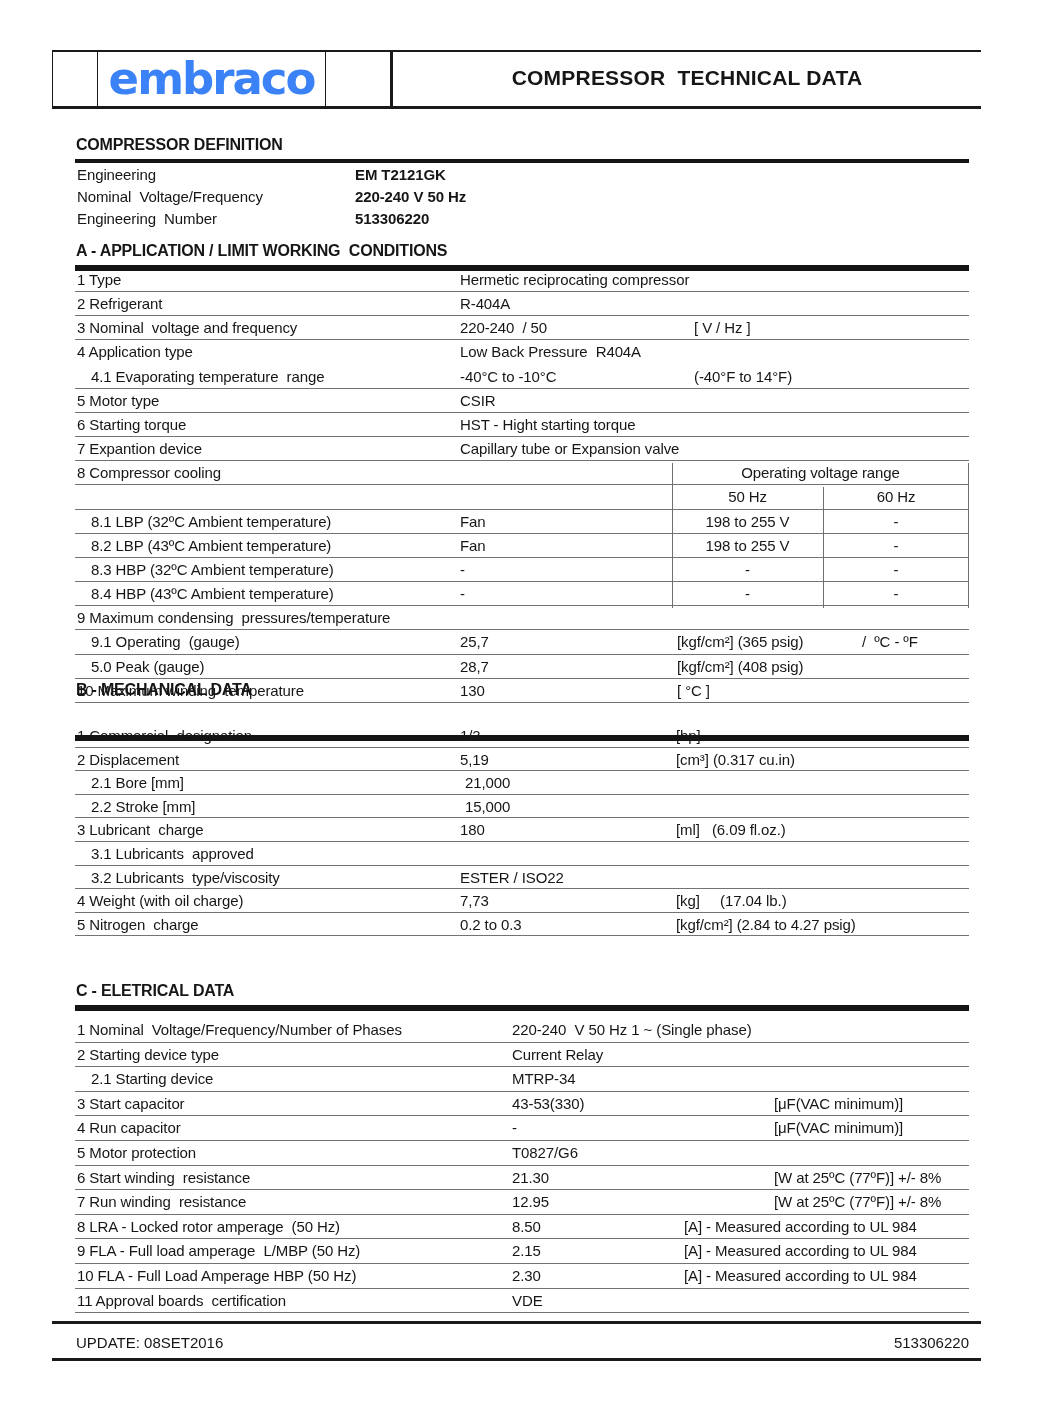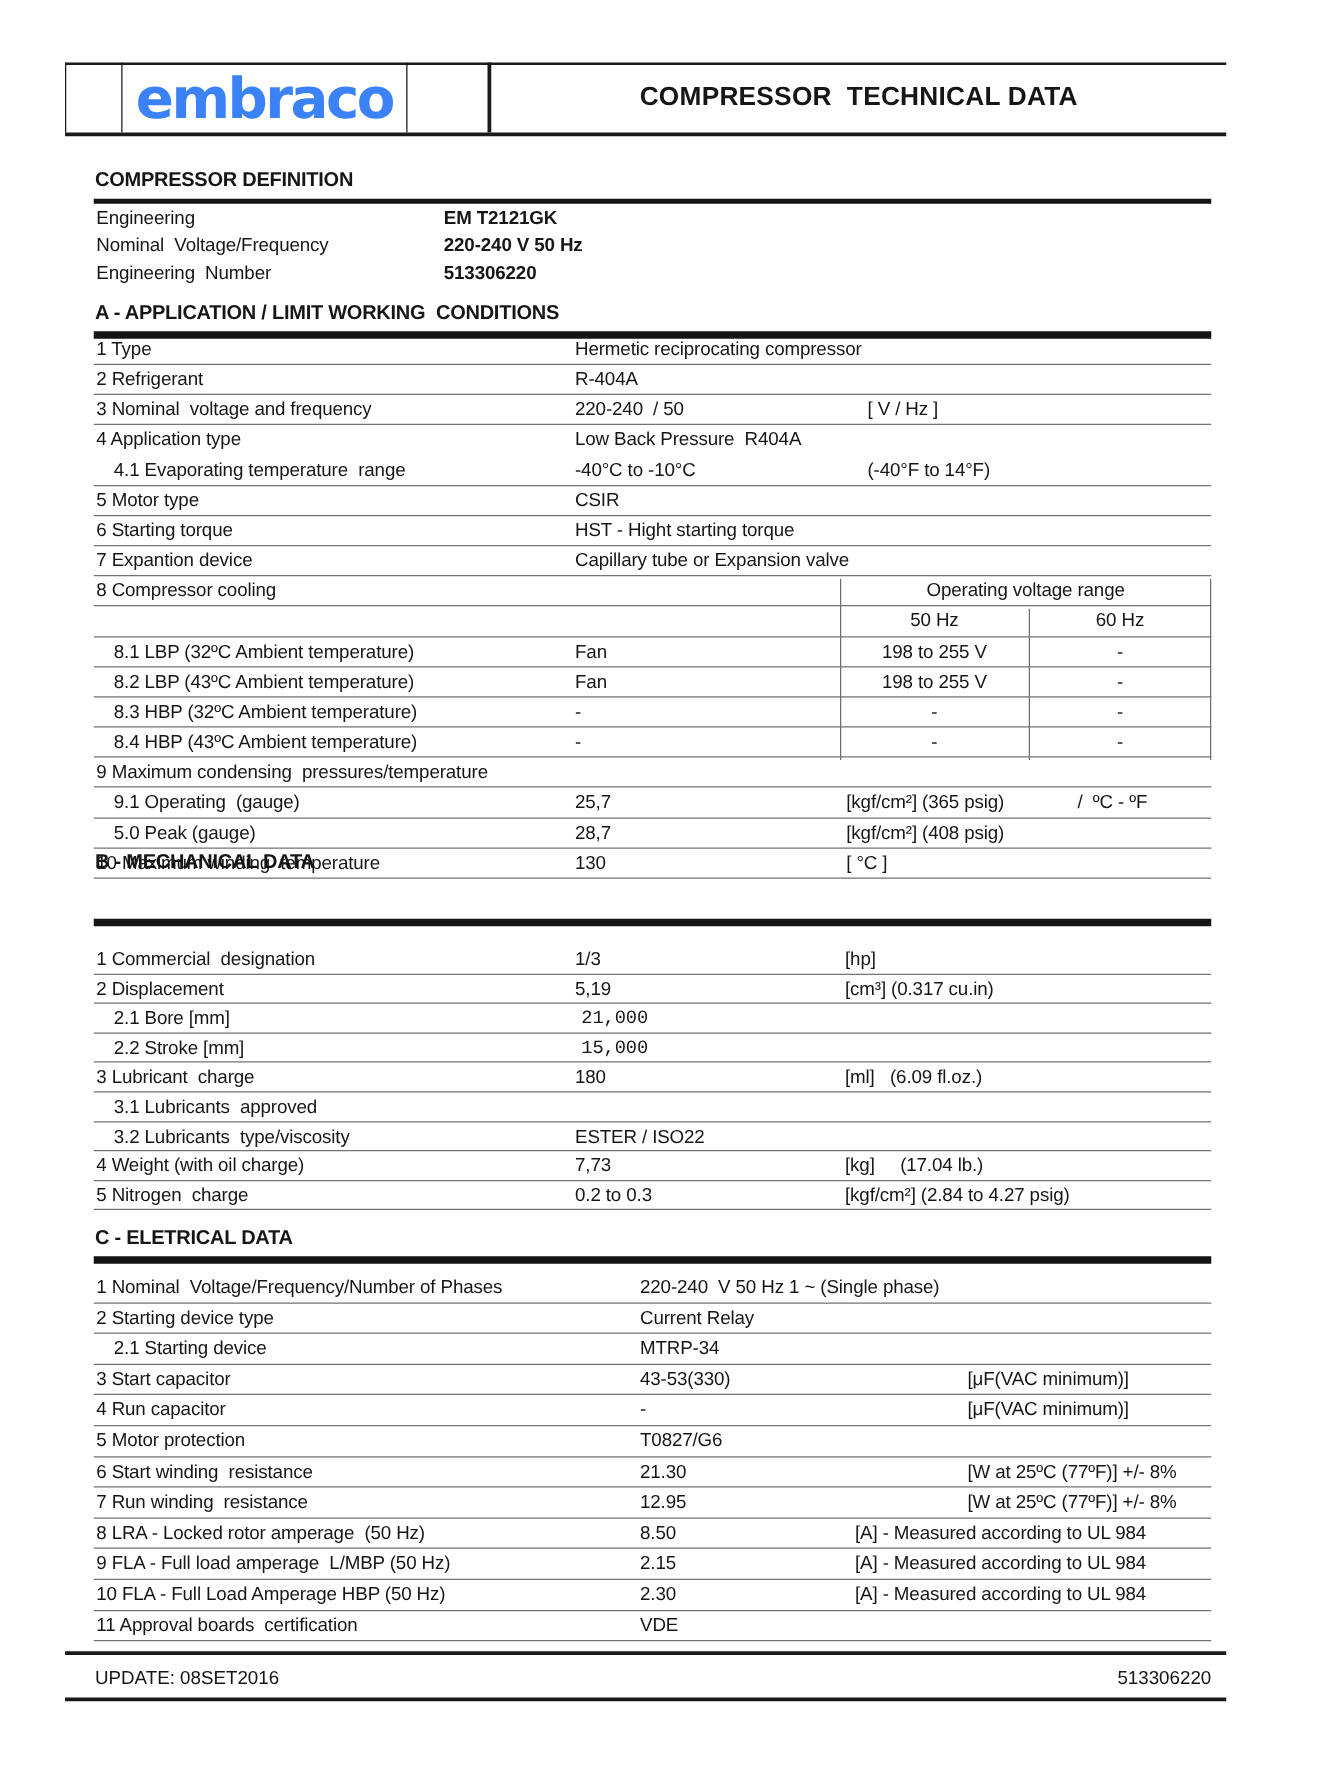--- a/index.html
+++ b/index.html
@@ -29,21 +29,21 @@
   .rows{position:absolute;left:75px;width:894px;font-size:15px;letter-spacing:-0.1px;}
   .row{position:relative;box-sizing:border-box;border-bottom:1px solid #737373;}
   .row.nb{border-bottom:none;}
   .ra{height:24.16px;line-height:24.16px;}
   .rb{height:23.6px;line-height:23.6px;}
   .rc{height:24.6px;line-height:24.6px;}
   .rd{height:22px;line-height:22px;}
   .l{position:absolute;left:2px;}
   .l.ind{left:16px;}
   .v{position:absolute;left:385px;}
-  .v2{position:absolute;left:390px;font-family:Liberation Mono, monospace;}
+  .v2{position:absolute;left:390px;}
   .vc{position:absolute;left:437px;}
   .vb{font-weight:bold;position:absolute;left:280px;}
   .uA1{position:absolute;left:619px;}
   .uA2{position:absolute;left:602px;}
   .noteA{position:absolute;left:787px;}
   .uB{position:absolute;left:601px;}
   .uCfar{position:absolute;left:699px;}
   .uCmid{position:absolute;left:609px;}
   .c50{position:absolute;left:597px;width:151px;text-align:center;}
   .c60{position:absolute;left:748px;width:146px;text-align:center;}
@@ -181,21 +181,21 @@
       <span class="v t">130</span>
       <span class="uA2 t">[ °C ]</span>
     </div>
   </div>
   <div class="tv tv1"></div>
   <div class="tv tv2"></div>
   <div class="tv tv3"></div>
 
   <div class="sec-title t" style="top:681px;">B - MECHANICAL DATA</div>
   <div class="bar" style="top:735px;height:6px;"></div>
-  <div class="rows" style="top:756px;">
+  <div class="rows" style="top:724px;">
     <div class="row rb">
       <span class="l t">1 Commercial  designation</span>
       <span class="v t">1/3</span>
       <span class="uB t">[hp]</span>
     </div>
     <div class="row rb">
       <span class="l t">2 Displacement</span>
       <span class="v t">5,19</span>
       <span class="uB t">[cm³] (0.317 cu.in)</span>
     </div>

